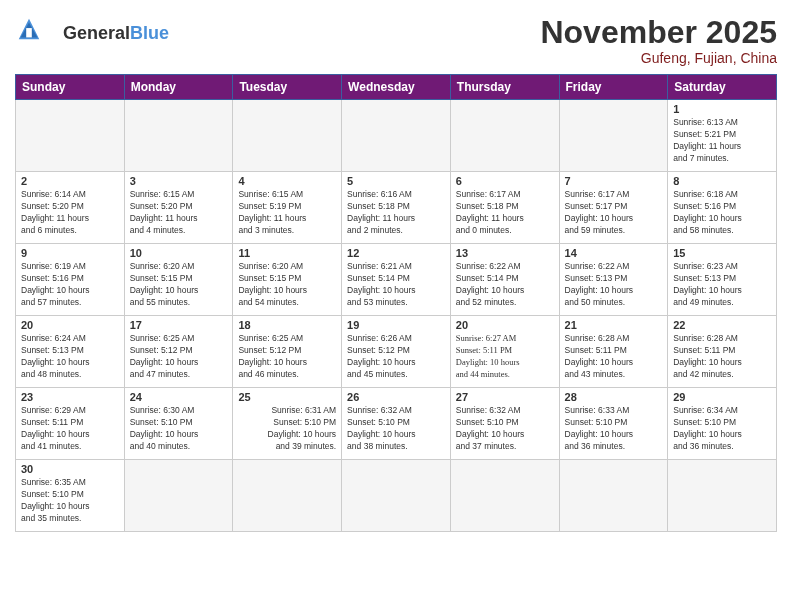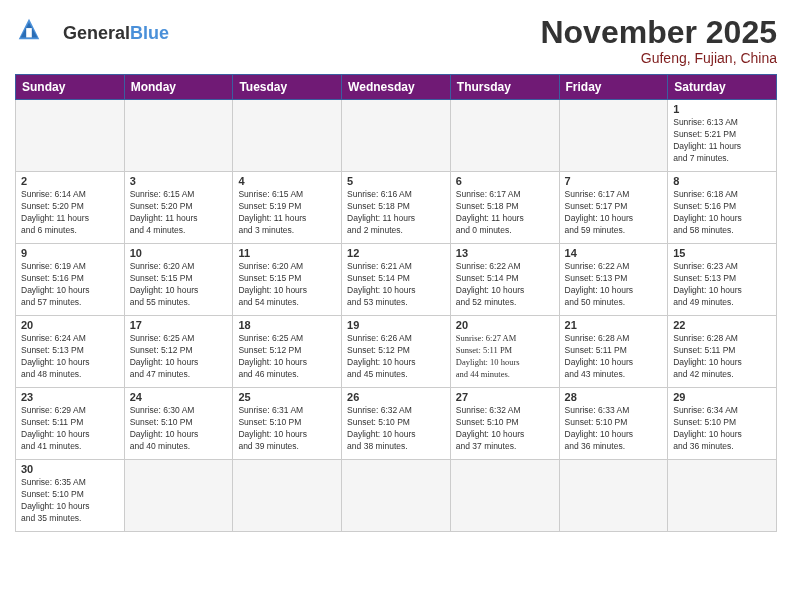--- a/index.html
+++ b/index.html
@@ -303,21 +303,21 @@
           </td>
           <td style="height: 72px;">
             <div class="day-number">24</div>
             <div class="day-info" style="white-space: pre-line;">Sunrise: 6:30 AM
 Sunset: 5:10 PM
 Daylight: 10 hours
 and 40 minutes.</div>
           </td>
           <td style="height: 72px;">
             <div class="day-number">25</div>
-            <div class="day-info" style="white-space: pre-line;">Sunrise: 6:31 AM
+            <div class="day-info" style="white-space: pre-line; text-align: right;">Sunrise: 6:31 AM
 Sunset: 5:10 PM
 Daylight: 10 hours
 and 39 minutes.</div>
           </td>
           <td style="height: 72px;">
             <div class="day-number">26</div>
             <div class="day-info" style="white-space: pre-line;">Sunrise: 6:32 AM
 Sunset: 5:10 PM
 Daylight: 10 hours
 and 38 minutes.</div>

